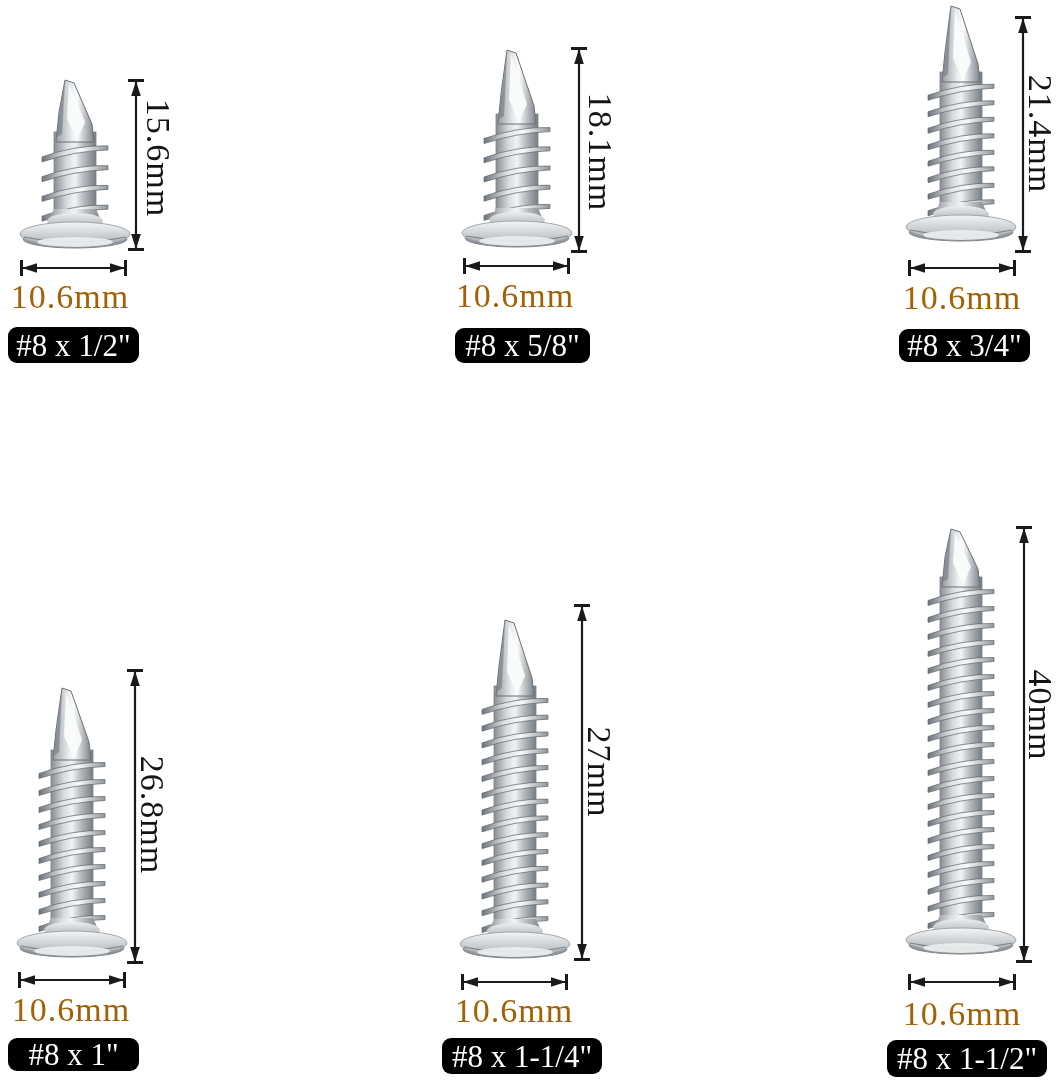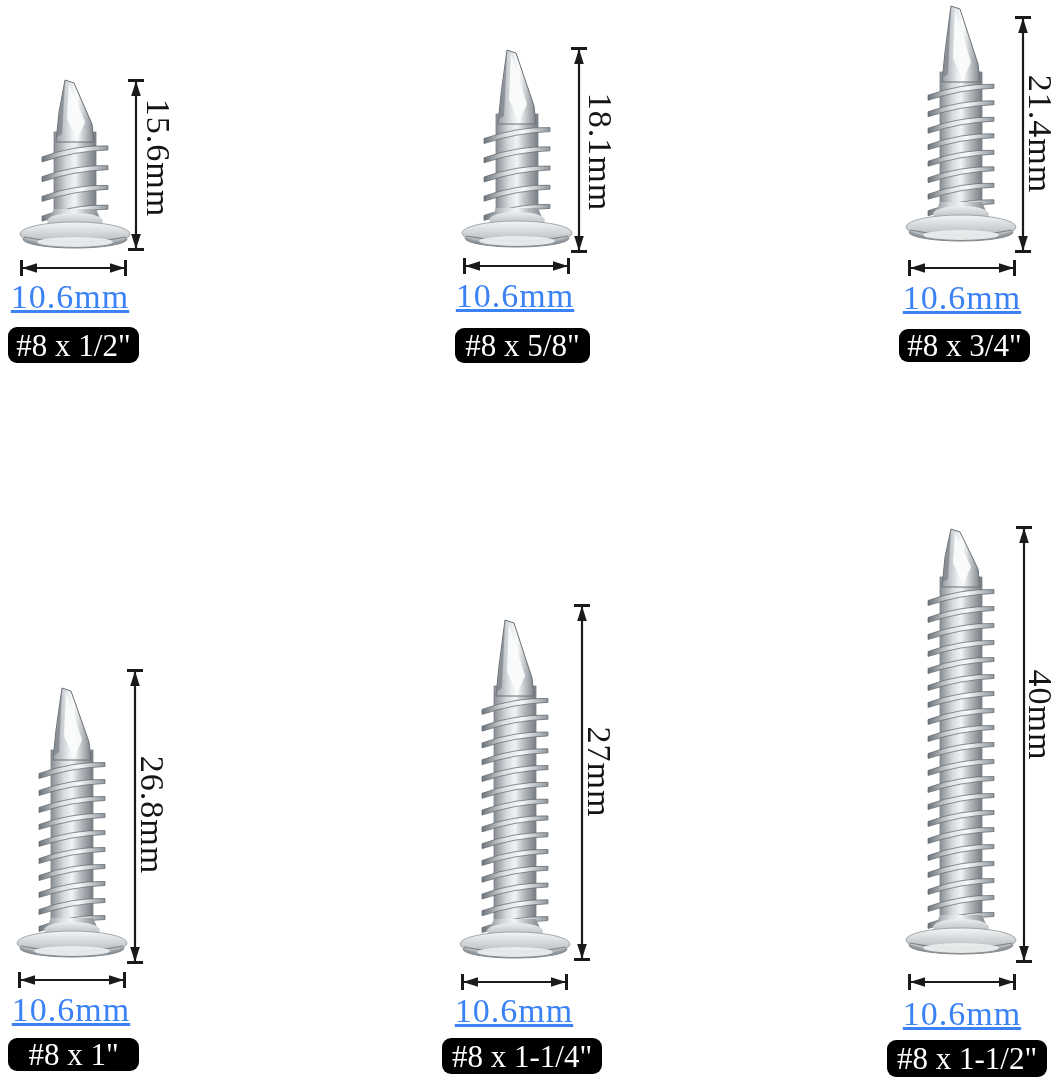--- a/index.html
+++ b/index.html
@@ -20,23 +20,22 @@
     white-space:nowrap;
     font-size:34px;
     color:#141414;
     letter-spacing:1px;
   }
   .hlabel{
     position:absolute;
     transform:translate(-50%,0);
     white-space:nowrap;
     font-size:34px;
-    color:#3b82f6;
+    color:#a16207;
     letter-spacing:1px;
-    text-decoration:underline;
   }
   .badge{
     position:absolute;
     background:#000000;
     color:#ffffff;
     border-radius:9px;
     display:flex;
     align-items:center;
     justify-content:center;
     font-size:31px;

